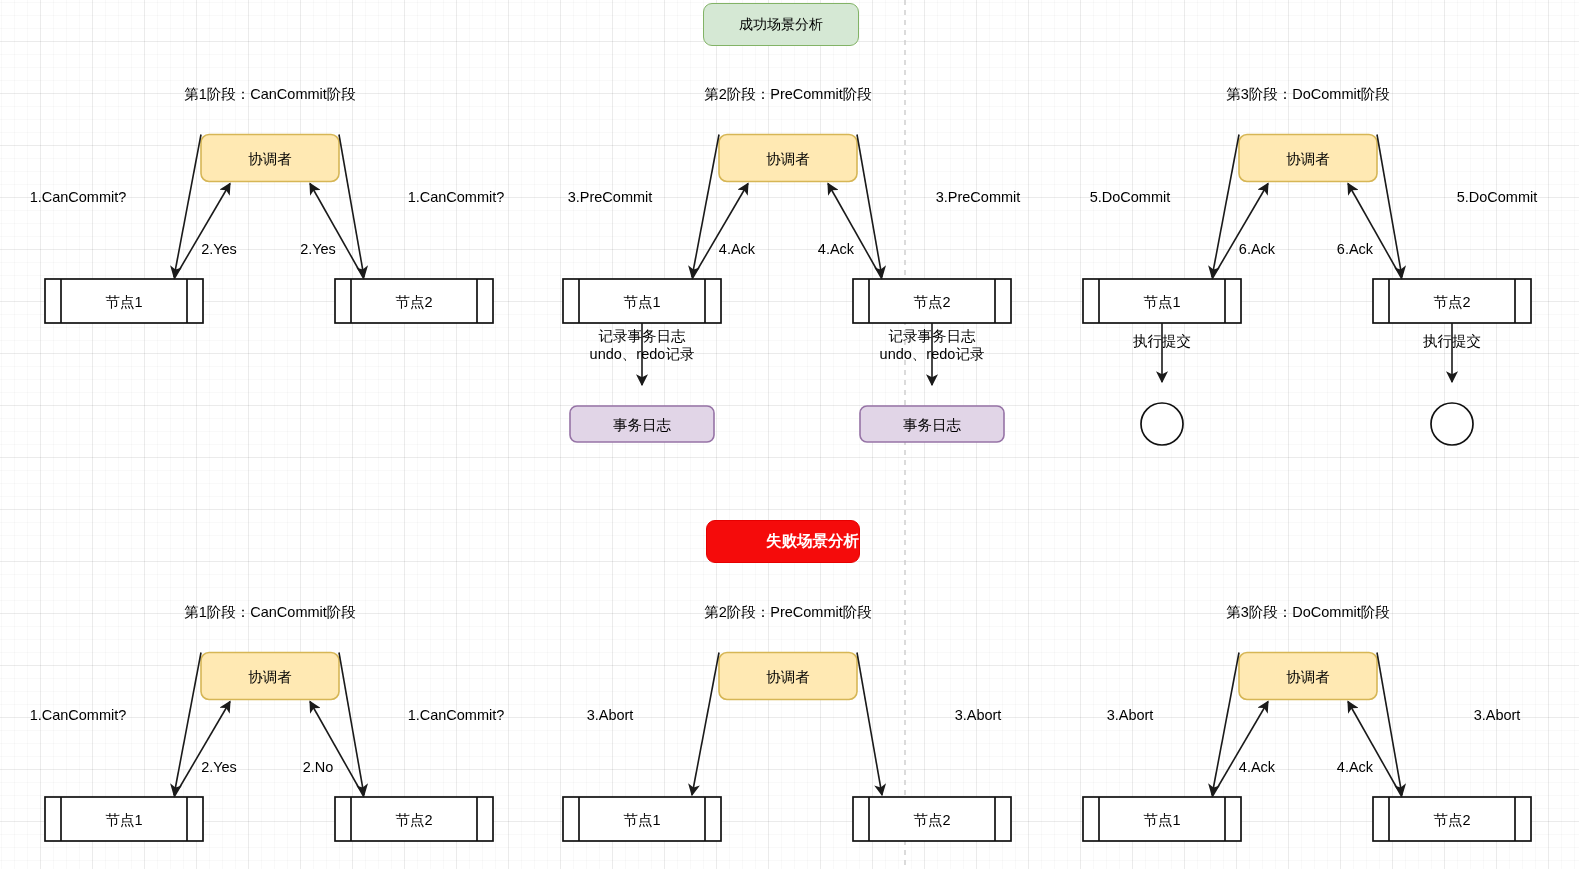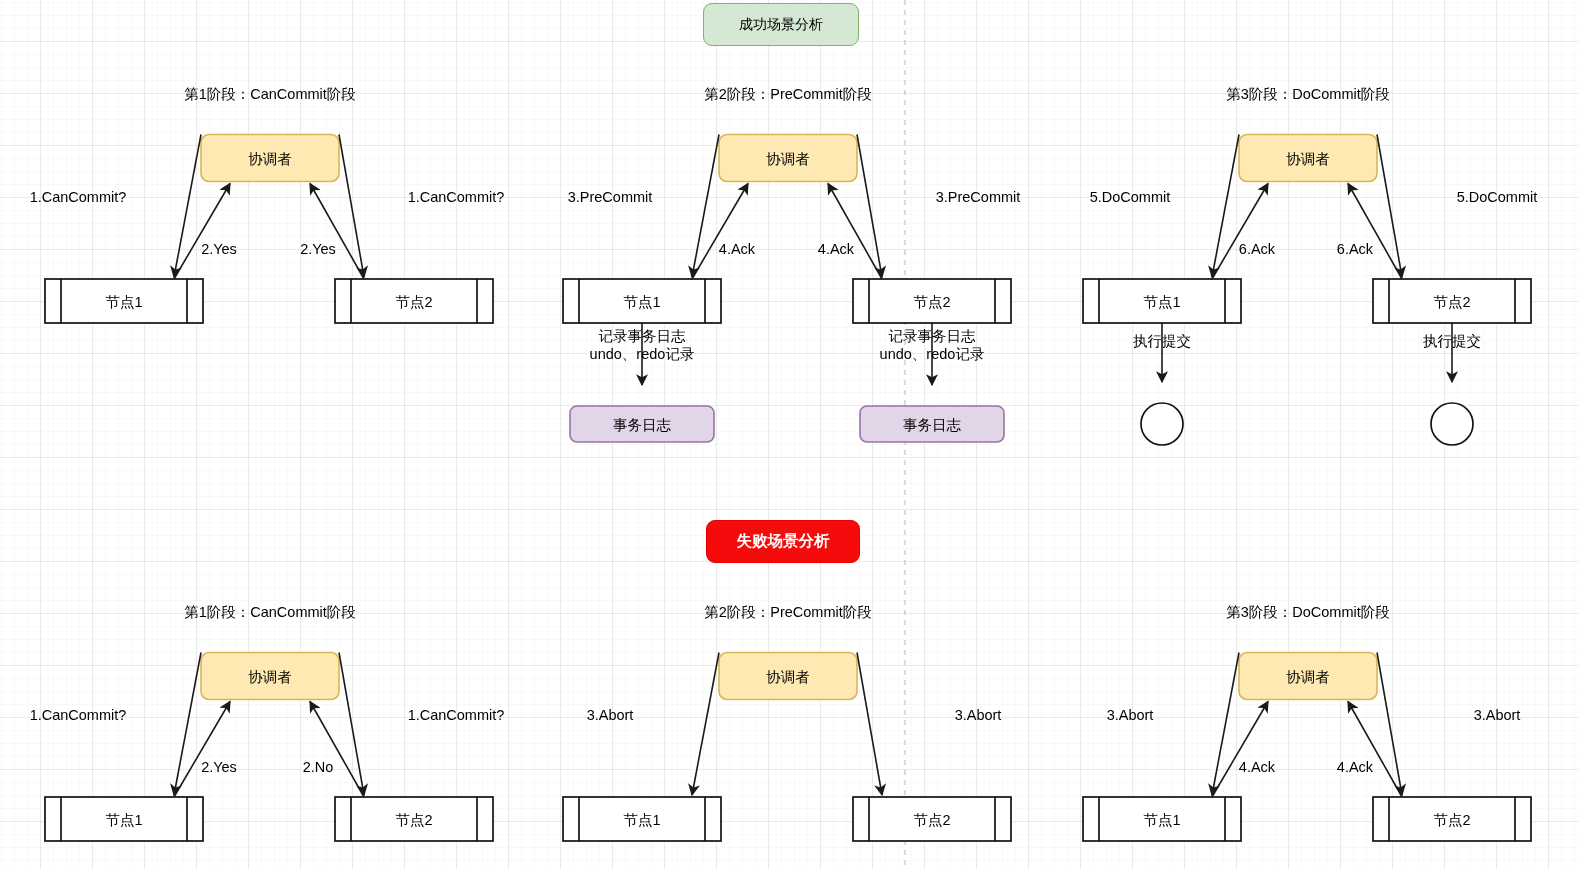--- a/index.html
+++ b/index.html
@@ -173,16 +173,16 @@
         <text x="1355" y="772" class="t-edge" text-anchor="middle">4.Ack</text>
       </g>
   </svg>
 
   <div style="position:absolute;left:703px;top:3px;width:154px;height:41px;border-radius:9px;
               background:#d5e8d4;border:1.6px solid #82b366;display:flex;align-items:center;justify-content:center;">
     <span style="font-size:14px;color:#000;">成功场景分析</span>
   </div>
 
   <div style="position:absolute;left:706px;top:520px;width:152px;height:41px;border-radius:9px;
-              background:#f50b0b;border:1.6px solid #e60000;display:flex;align-items:center;justify-content:center;">
+              background:#f50b0b;border:1.6px solid #e60000;display:flex;align-items:center;justify-content:flex-end;">
     <span style="font-size:15.5px;color:#ffffff;font-weight:bold;">失败场景分析</span>
   </div>
 </div>
 
 </body></html>

